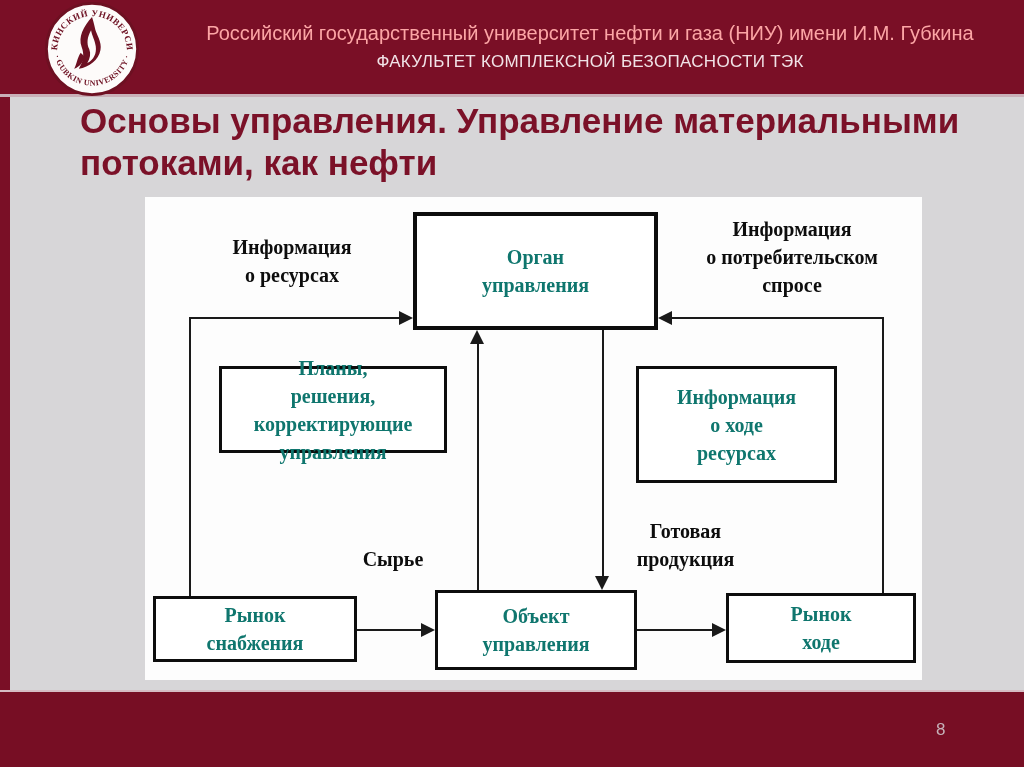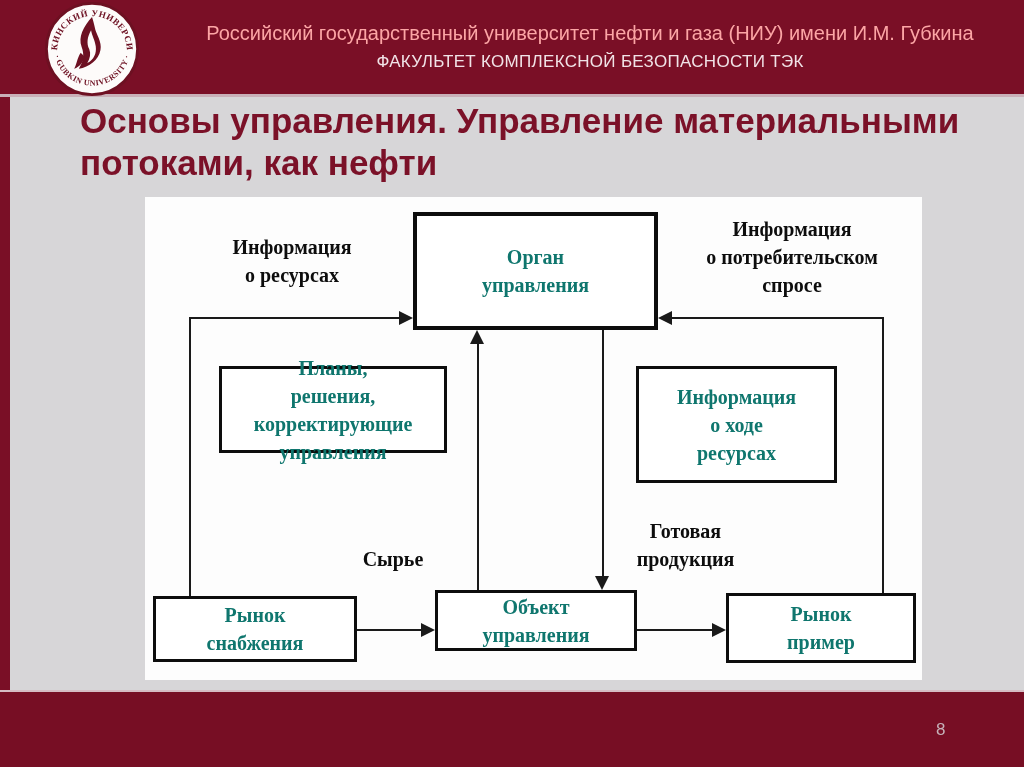--- a/index.html
+++ b/index.html
@@ -77,21 +77,21 @@
   .ah.right { border-top:7px solid transparent; border-bottom:7px solid transparent; border-left:14px solid #1a1a1a; }
   .ah.left  { border-top:7px solid transparent; border-bottom:7px solid transparent; border-right:14px solid #1a1a1a; }
   .ah.up    { border-left:7px solid transparent; border-right:7px solid transparent; border-bottom:14px solid #1a1a1a; }
   .ah.down  { border-left:7px solid transparent; border-right:7px solid transparent; border-top:14px solid #1a1a1a; }
 
   
   .box-organ    { left:268px; top:15px;  width:245px; height:118px; border-width:4px; }
   .box-plans    { left:74px;  top:169px; width:228px; height:87px; }
   .box-progress { left:491px; top:169px; width:201px; height:117px; }
   .box-supply   { left:8px;   top:399px; width:204px; height:66px; }
-  .box-object   { left:290px; top:393px; width:202px; height:61px; }
+  .box-object   { left:290px; top:393px; width:202px; height:80px; }
   .box-sales    { left:581px; top:396px; width:190px; height:70px; }
 
   
   .lbl-resources { left:57px;  top:36px;  width:180px; }
   .lbl-demand    { left:532px; top:18px;  width:230px; }
   .lbl-raw       { left:188px; top:348px; width:120px; }
   .lbl-goods     { left:473px; top:320px; width:135px; }
 </style>
 </head>
 <body>
@@ -147,21 +147,21 @@
   <div class="box box-supply">
     <span>Рынок</span>
     <span>снабжения</span>
   </div>
   <div class="box box-object">
     <span>Объект</span>
     <span>управления</span>
   </div>
   <div class="box box-sales">
     <span>Рынок</span>
-    <span>пример</span>
+    <span>ходе</span>
   </div>
 
   <div class="dlabel lbl-resources">
     <span>Информация</span>
     <span>о ресурсах</span>
   </div>
   <div class="dlabel lbl-demand">
     <span>Информация</span>
     <span>о потребительском</span>
     <span>спросе</span>

